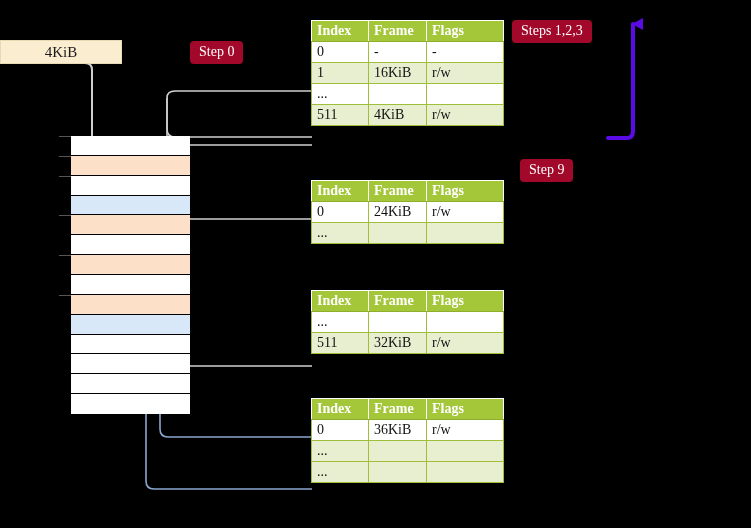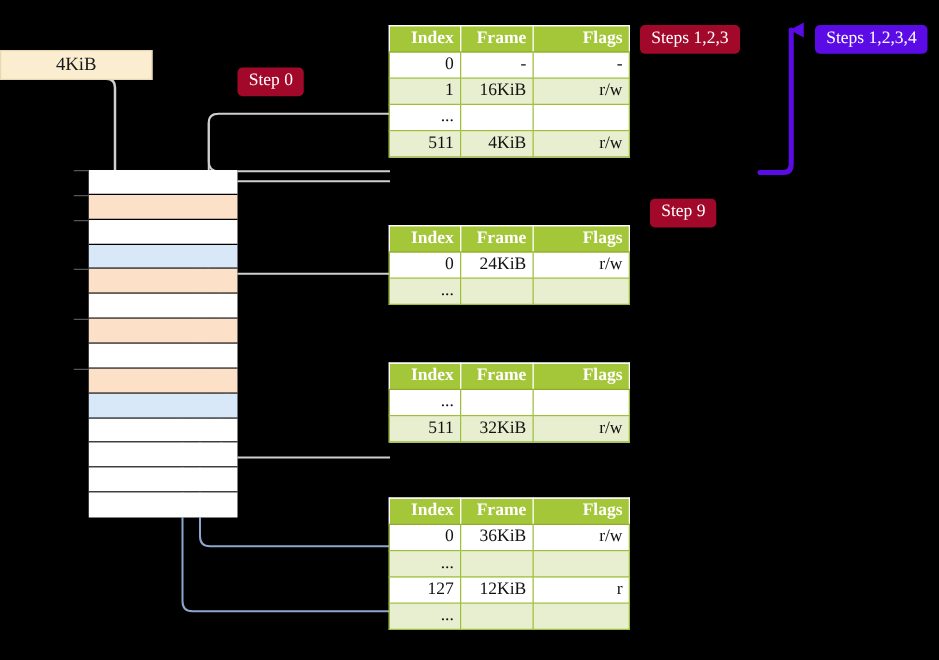--- a/index.html
+++ b/index.html
@@ -15,21 +15,21 @@
 
   
   .sizelabel{position:absolute;background:#fbedd0;border:1px solid #e6d9b4;
              color:#1a1a1a;font-size:15px;text-align:center;
              display:flex;align-items:center;justify-content:center;}
 
   
   .ptable{position:absolute;border-collapse:collapse;background:#fff;
           border:1px solid #9fbf3b;}
   .ptable td,.ptable th{border:1px solid #9fbf3b;padding:2px 5px;
-          font-size:14px;color:#111;text-align:right;height:20px;
+          font-size:14px;color:#111;text-align:left;height:20px;
           box-sizing:border-box;}
   .ptable th{background:#a4c639;color:#fff;font-weight:bold;
           border-color:#ffffff;border-bottom-color:#8fae2e;}
   .ptable tr.alt td{background:#e8efd0;}
   .ptable td.hl{background:#fbf8a8;}
   .c-index{width:57px;}
   .c-frame{width:58px;}
   .c-flags{width:77px;}
 
   
@@ -79,23 +79,22 @@
 
     <path d="M312,489 L154,489 Q146,489 146,481 L146,330" fill="none" stroke="#8ba7d0" stroke-width="1.6" marker-end="url(#abu)"></path>
 
     <path d="M608,138 L627,138 Q633,138 633,131 L633,24" fill="none" stroke="#5b0be6" stroke-width="4" stroke-linecap="round" marker-end="url(#aviolet)"></path>
   </svg>
 
   <div class="sizelabel" style="left:0px;top:40px;width:120px;height:22px;">
     <span>4KiB</span>
   </div>
 
-  <div class="badge red" style="left:190px;top:54px;">Step 0</div>
+  <div class="badge red" style="left:190px;top:41px;">Step 0</div>
   <div class="badge red" style="left:512px;top:20px;">Steps 1,2,3</div>
-  <div class="badge blue" style="left:652px;top:20px;">Steps 1,2,3,4</div>
   <div class="badge red" style="left:520px;top:159px;">Step 9</div>
 
   <div class="memcol" style="left:71px;top:136px;width:119px;height:278px;"></div>
   <div id="mem-rows">
       <div class="memrow" style="left: 71px; top: 136px; width: 119px; height: 19.857px; background: rgb(255, 255, 255);"></div>
       <div class="memrow" style="left: 71px; top: 155.857px; width: 119px; height: 19.857px; background: rgb(253, 224, 200);"></div>
       <div class="memrow" style="left: 71px; top: 175.714px; width: 119px; height: 19.857px; background: rgb(255, 255, 255);"></div>
       <div class="memrow" style="left: 71px; top: 195.571px; width: 119px; height: 19.857px; background: rgb(217, 232, 248);"></div>
       <div class="memrow" style="left: 71px; top: 215.428px; width: 119px; height: 19.857px; background: rgb(253, 224, 200);"></div>
       <div class="memrow" style="left: 71px; top: 235.285px; width: 119px; height: 19.857px; background: rgb(255, 255, 255);"></div>
@@ -202,25 +201,20 @@
         <tr>
           <td class="c-index">0</td>
           <td class="c-frame">36KiB</td>
           <td class="c-flags">r/w</td>
         </tr>
         <tr class="alt">
           <td class="c-index">...</td>
           <td class="c-frame"></td>
           <td class="c-flags"></td>
         </tr>
-        <tr>
-          <td class="c-index">127</td>
-          <td class="c-frame">12KiB</td>
-          <td class="c-flags">r</td>
-        </tr>
         <tr class="alt">
           <td class="c-index">...</td>
           <td class="c-frame"></td>
           <td class="c-flags"></td>
         </tr>
       </tbody>
     </table>
 
 </div>
 

